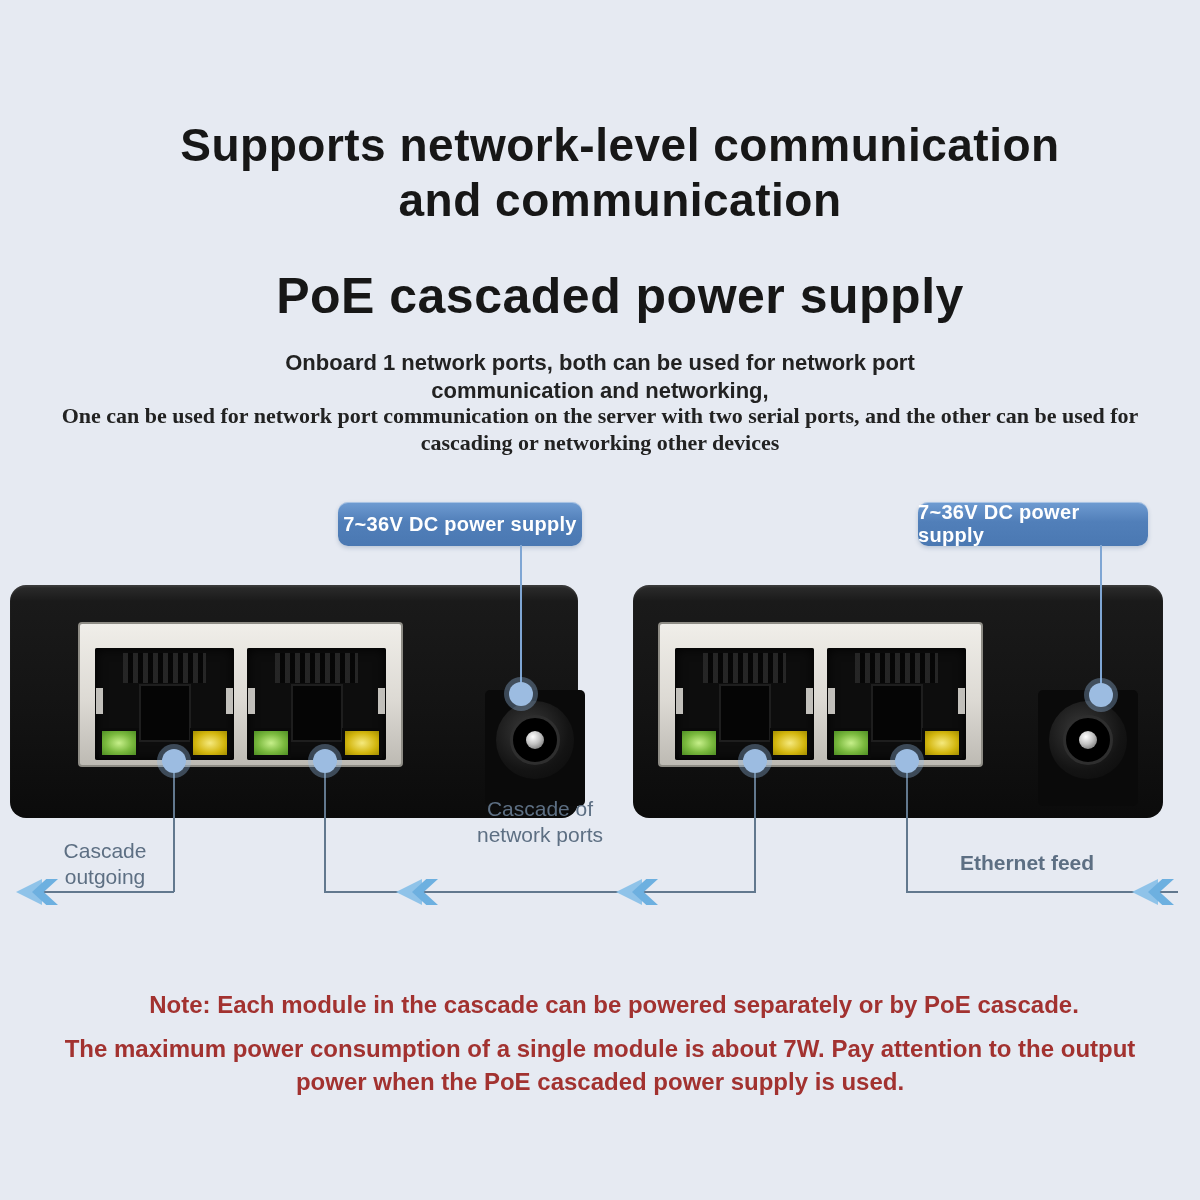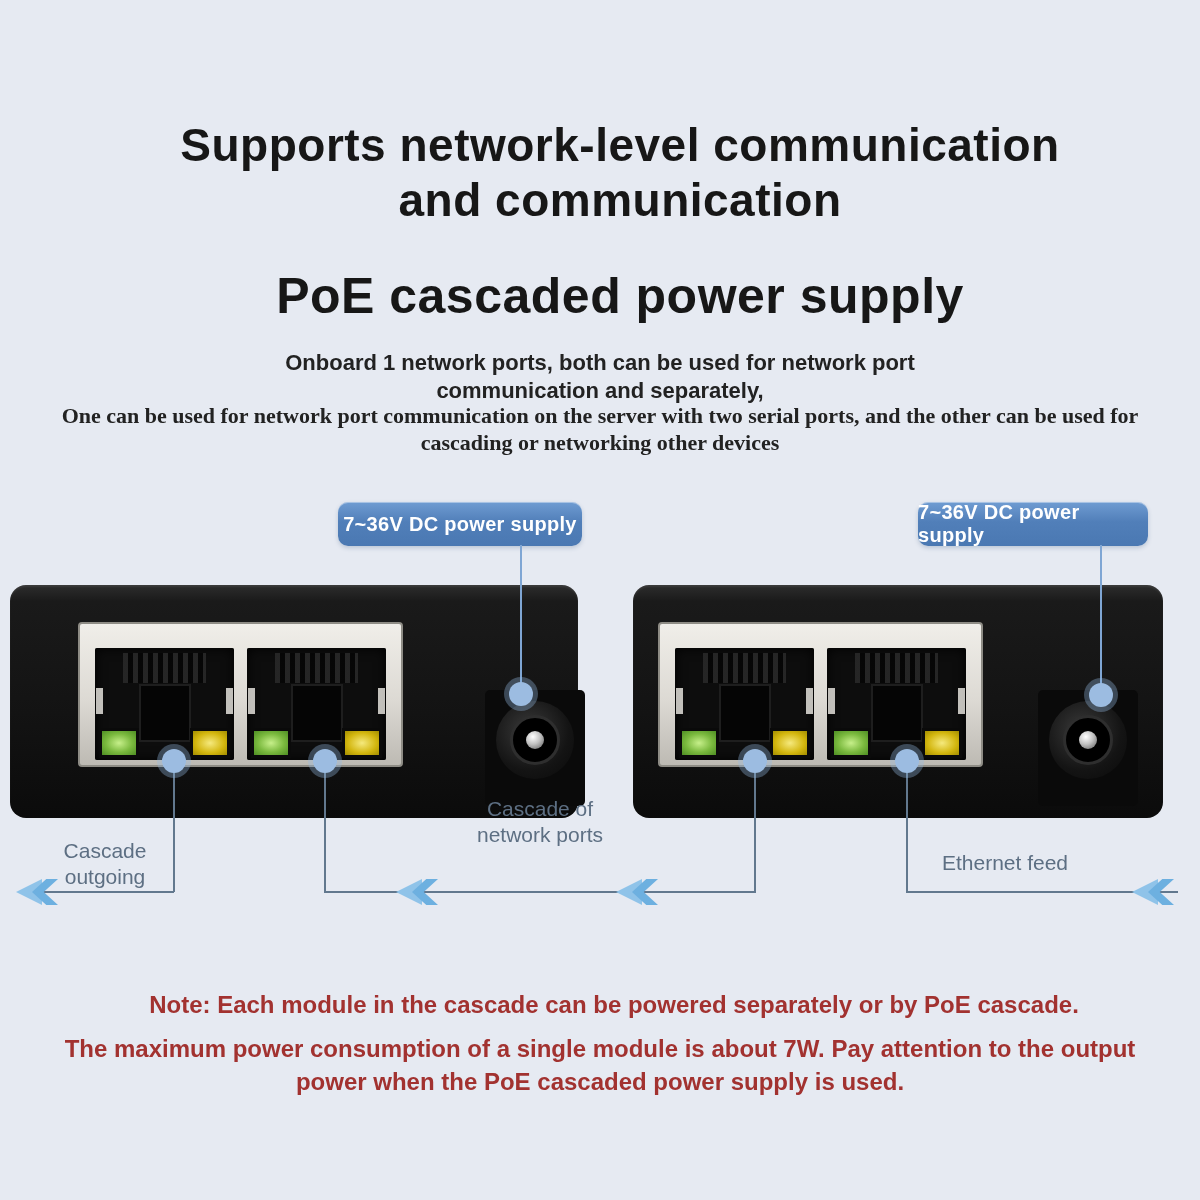--- a/index.html
+++ b/index.html
@@ -103,38 +103,38 @@
     clip-path:polygon(100% 0,0 50%,100% 100%);}
   .a-back{position:absolute;left:16px;top:0;width:26px;height:26px;background:#6db0e0;
     clip-path:polygon(55% 0,100% 0,45% 50%,100% 100%,55% 100%,0 50%);}
   #arrow-a{left:16px;} #arrow-b1{left:396px;} #arrow-b2{left:616px;} #arrow-c{left:1132px;}
   .port-label{
     position:absolute;color:#5d6f83;font-size:21px;line-height:26px;
     text-align:center;z-index:4;
   }
   #label-outgoing{left:35px;top:838px;width:140px;}
   #label-cascade{left:450px;top:796px;width:180px;}
-  #label-feed{left:915px;top:850px;width:180px;}
+  #label-feed{left:937px;top:850px;width:180px;font-weight:bold;}
   
   .note{
     position:absolute;text-align:center;color:#a23230;font-weight:bold;
     font-size:24px;line-height:33px;
   }
   #note1{top:988px;left:0;width:1200px;padding-left:14px;}
   #note2{top:1032px;left:60px;width:1080px;}
 </style>
 </head>
 <body>
 
 <div class="title-line" id="title1">Supports network-level communication</div>
 <div class="title-line" id="title2">and communication</div>
 <div class="title-line" id="subtitle">PoE cascaded power supply</div>
 
 <div class="desc-line" id="desc1">Onboard 1 network ports, both can be used for network port</div>
-<div class="desc-line" id="desc2">communication and separately,</div>
+<div class="desc-line" id="desc2">communication and networking,</div>
 <div class="desc-line" id="desc3">One can be used for network port communication on the server with two serial ports, and the other can be used for cascading or networking other devices</div>
 
 <div class="callout" id="callout-left">7~36V DC power supply</div>
 <div class="callout" id="callout-right">7~36V DC power supply</div>
 <div class="leader" id="leader-left"></div>
 <div class="leader" id="leader-right"></div>
 
 <div class="device" id="device-left">
   <div class="plate">
     <div class="port port-1">

